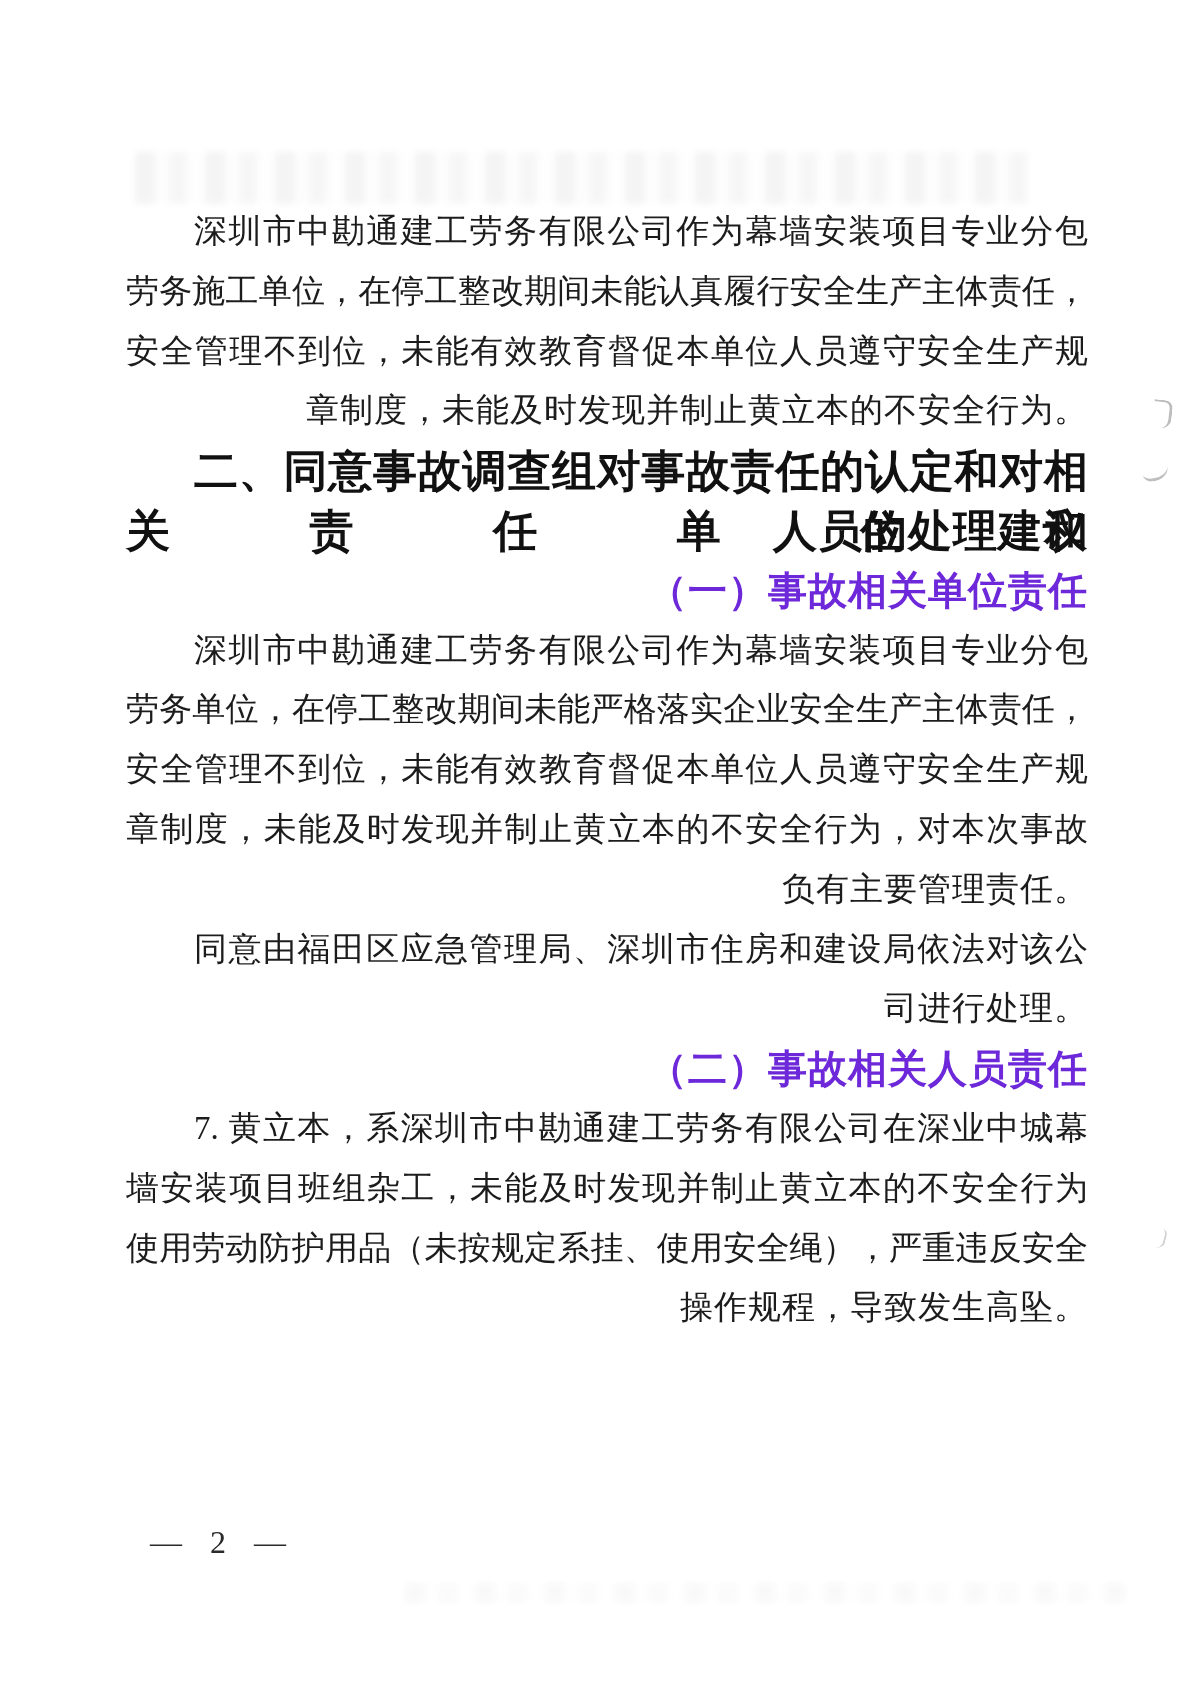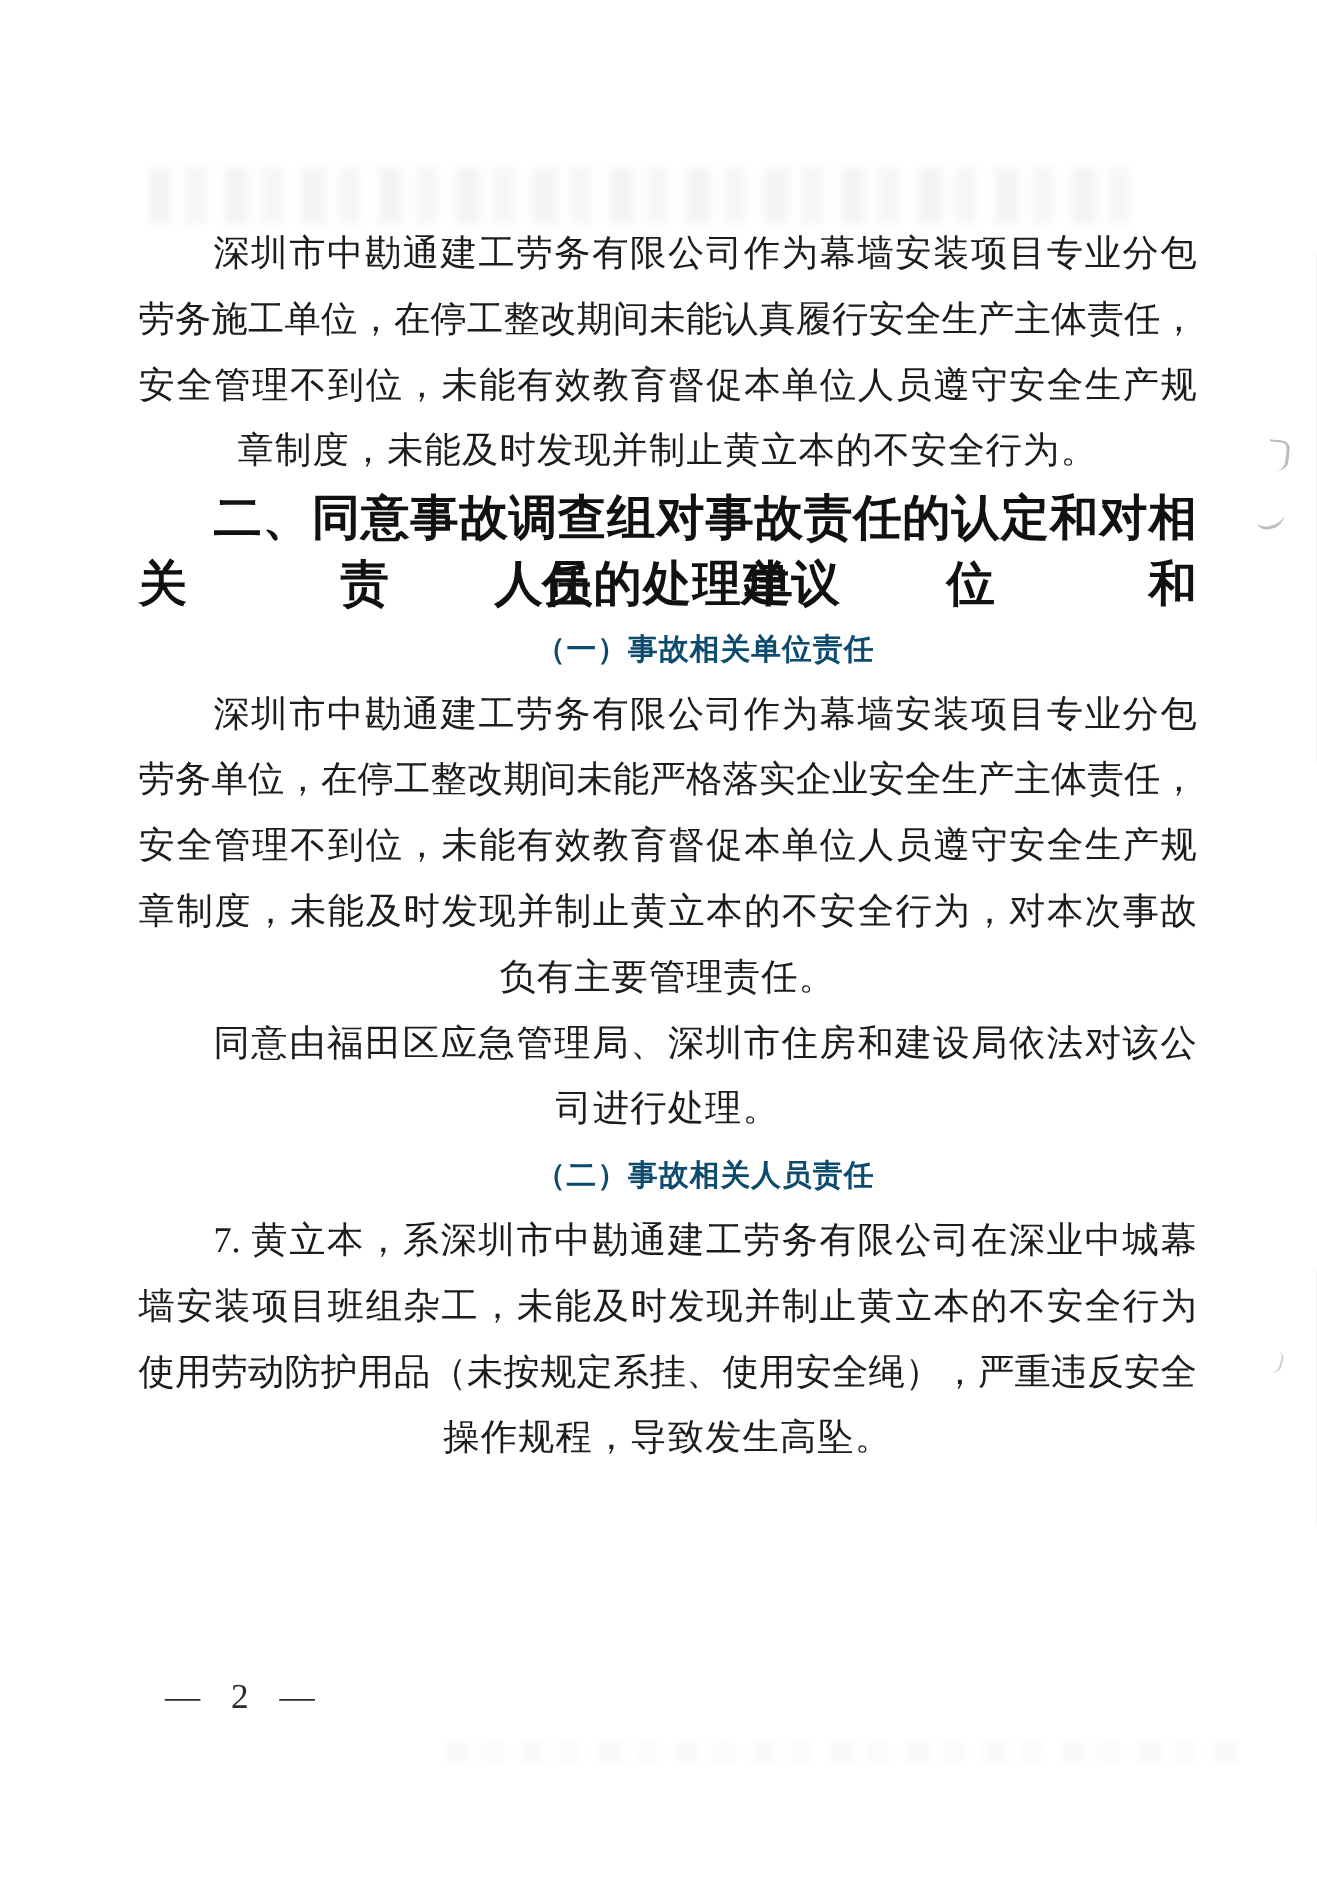--- a/index.html
+++ b/index.html
@@ -53,40 +53,40 @@
     position: absolute;
     left: 126px;
     top: 202px;
     width: 962px;
   }
   .line {
     height: 59.8px;
     line-height: 59.8px;
     font-size: 33px;
     white-space: nowrap;
-    text-align: center;
+    text-align: right;
     letter-spacing: 1px;
   }
   .line.justify {
     white-space: normal;
     text-align: justify;
     text-align-last: justify;
     letter-spacing: 0;
   }
   .line.indent { text-indent: 68px; }
   .line.h1 {
     font-family: "Liberation Sans", sans-serif;
     font-weight: 700;
     font-size: 44px;
     color: #111;
   }
   .line.h2 {
     font-weight: 700;
-    font-size: 27px;
-    color: #0c4a6e;
+    font-size: 39px;
+    color: #6d28d9;
   }
   #page-number {
     position: absolute;
     left: 150px;
     top: 1524px;
     font-size: 32px;
     letter-spacing: 2px;
     word-spacing: 16px;
     color: #2a2a2a;
     font-family: "Liberation Serif", serif;

